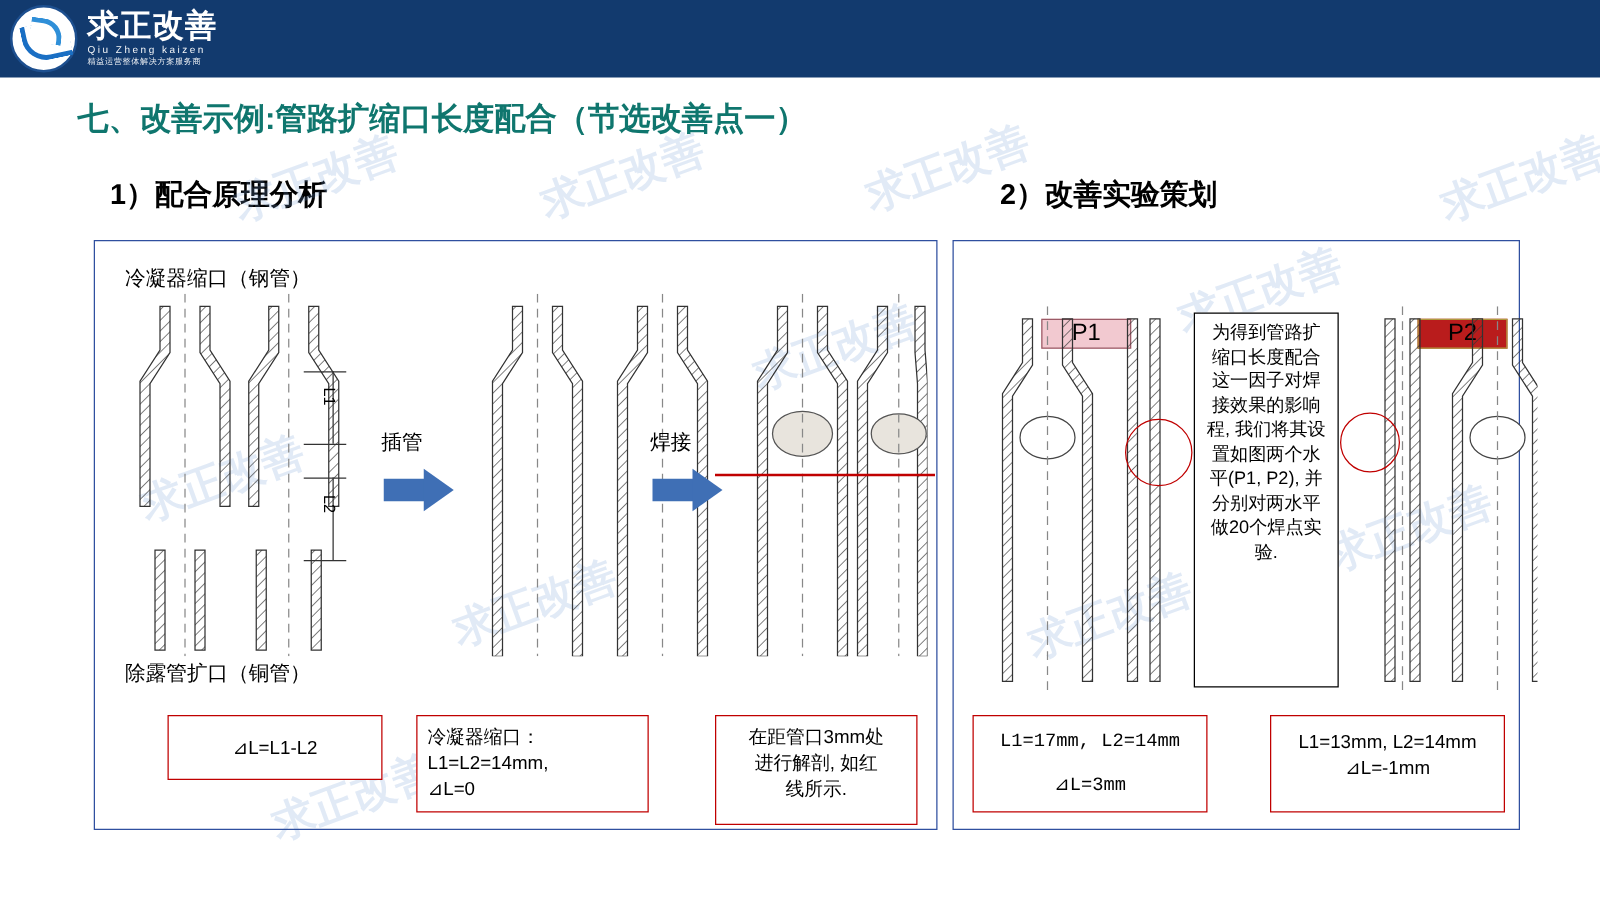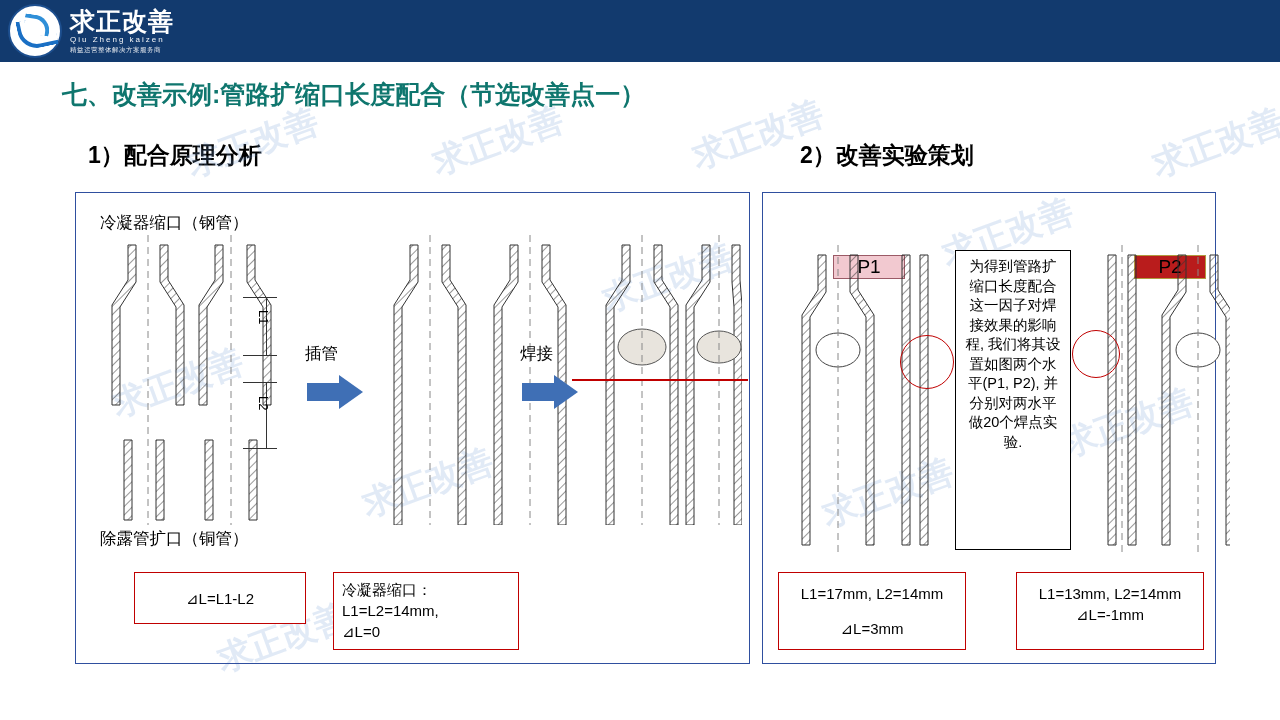--- a/index.html
+++ b/index.html
@@ -343,20 +343,25 @@
   <div class="note-box center" style="left:134px; top:572px; width:172px; height:52px;">
     <span>⊿L=L1-L2</span>
   </div>
 
   <div class="note-box" style="left:333px; top:572px; width:186px; height:78px;">
     <div>冷凝器缩口：</div>
     <div>L1=L2=14mm,</div>
     <div>⊿L=0</div>
   </div>
 
+  <div class="note-box" style="left:572px; top:572px; width:162px; height:88px; text-align:center;">
+    <div>在距管口3mm处</div>
+    <div>进行解剖, 如红</div>
+    <div>线所示.</div>
+  </div>
 
   <div class="panel" id="panel-right"></div>
 
   <div class="ptag" id="p1-tag" style="left:833px; top:255px;">P1</div>
   <div class="ptag" id="p2-tag" style="left:1134px; top:255px;">P2</div>
 
   <svg class="pipe-svg" style="left:790px; top:245px;" width="140" height="310">
     <path d="M28,10 L28,45 L12,70 L12,300 L20,300 L20,72 L36,47 L36,10 Z" fill="url(#hatch)" stroke="#333" stroke-width="1"></path>
     <path d="M68,10 L68,45 L84,70 L84,300 L76,300 L76,72 L60,47 L60,10 Z" fill="url(#hatch)" stroke="#333" stroke-width="1"></path>
     <ellipse cx="48" cy="105" rx="22" ry="17" fill="#ffffff" stroke="#444" stroke-width="1"></ellipse>
@@ -372,21 +377,21 @@
     <line x1="32" y1="0" x2="32" y2="310" stroke="#888" stroke-width="1" stroke-dasharray="7,5"></line>
     <path d="M88,10 L88,45 L72,70 L72,300 L80,300 L80,72 L96,47 L96,10 Z" fill="url(#hatch)" stroke="#333" stroke-width="1"></path>
     <path d="M128,10 L128,45 L144,70 L144,300 L136,300 L136,72 L120,47 L120,10 Z" fill="url(#hatch)" stroke="#333" stroke-width="1"></path>
     <ellipse cx="108" cy="105" rx="22" ry="17" fill="#ffffff" stroke="#444" stroke-width="1"></ellipse>
     <line x1="108" y1="0" x2="108" y2="310" stroke="#888" stroke-width="1" stroke-dasharray="7,5"></line>
   </svg>
   <div class="circle-red" style="left:1072px; top:330px; width:46px; height:46px;"></div>
 
   <div class="explain-box" style="left:955px; top:250px; width:116px; height:300px;">为得到管路扩缩口长度配合这一因子对焊接效果的影响程, 我们将其设置如图两个水平(P1, P2), 并分别对两水平做20个焊点实验.</div>
 
-  <div class="note-box" style="left:778px; top:572px; width:188px; height:78px; text-align:center;">
+  <div class="note-box" style="left:778px; top:572px; width:188px; height:78px; text-align:center;font-family:Liberation Mono, monospace;">
     <div style="margin-top:4px;">L1=17mm, L2=14mm</div>
     <div style="margin-top:14px;">⊿L=3mm</div>
   </div>
   <div class="note-box" style="left:1016px; top:572px; width:188px; height:78px; text-align:center;">
     <div style="margin-top:4px;">L1=13mm, L2=14mm</div>
     <div style="">⊿L=-1mm</div>
   </div>
 
 </div>
 

